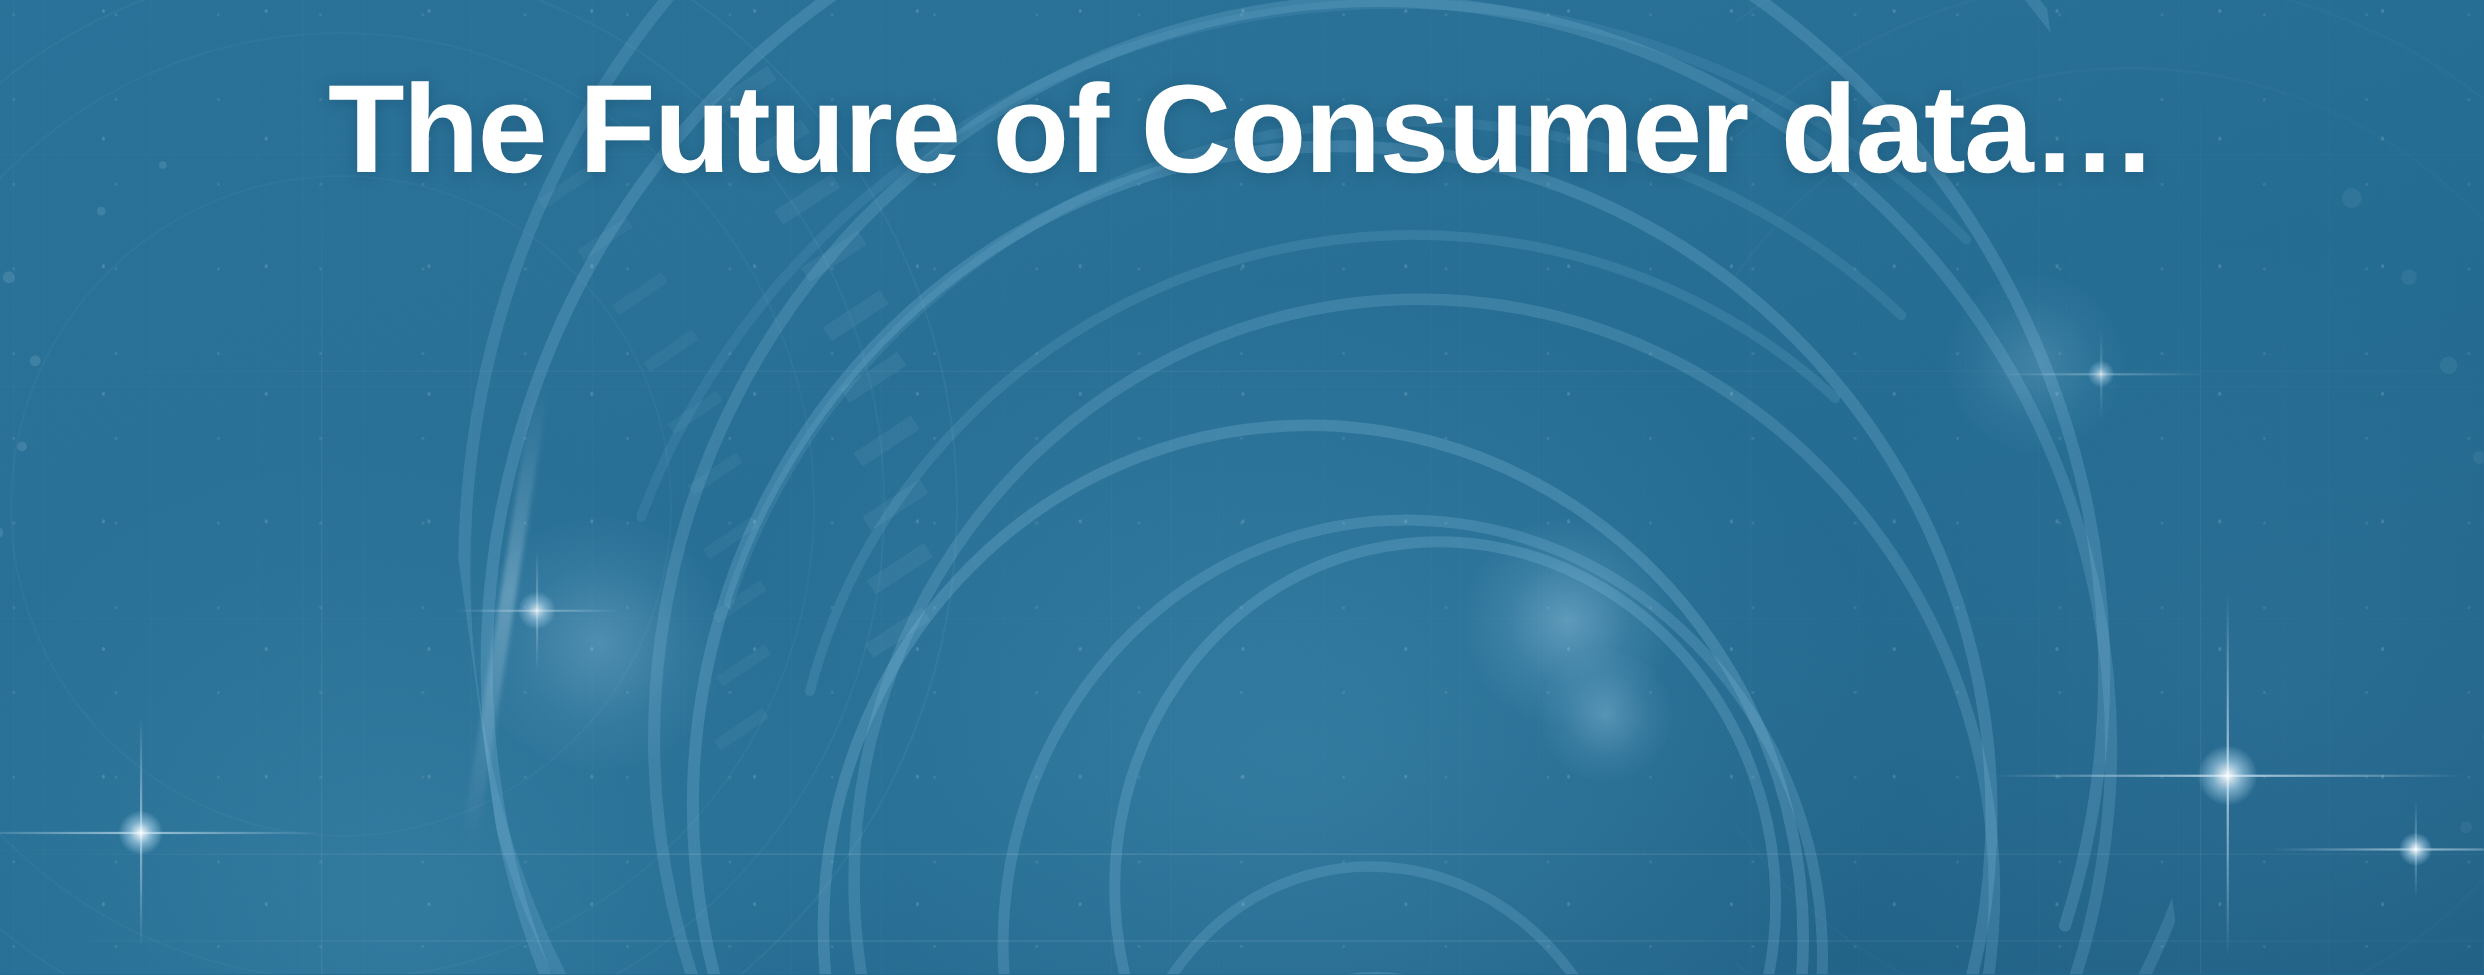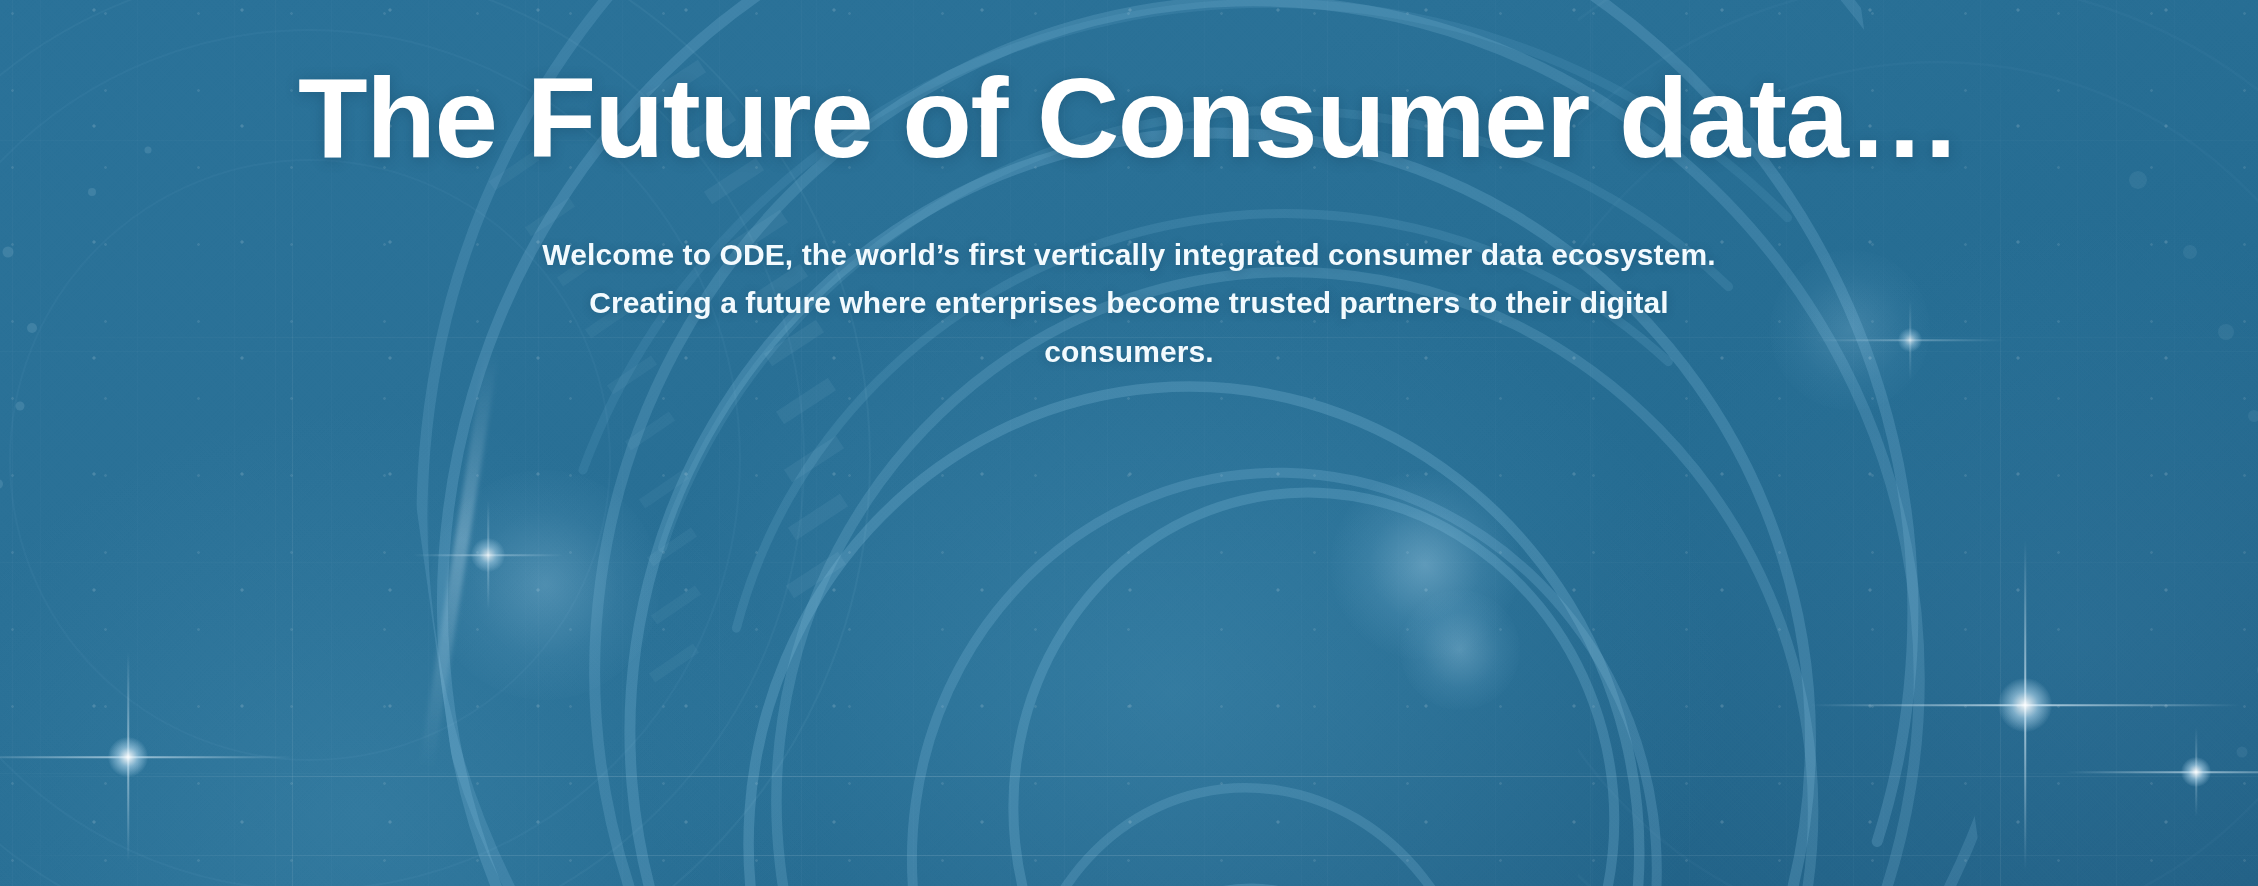--- a/index.html
+++ b/index.html
@@ -308,16 +308,15 @@
     <div class="ray-v" style="height:80px; opacity:.35;"></div>
     <div class="core" style="width:24px; height:24px; opacity:.7;"></div>
   </div>
 
   <div class="content">
 
     <h1 class="headline">
       <span class="hl-line">The Future of Consumer data…</span>
     </h1>
 
-    <p class="subtitle">Welcome to ODE, the world’s first vertically integrated consumer data ecosystem. Creating a future where enterprises become trusted partners to their digital consumers.</p>
 
   </div>
 </div>
 
 </body></html>

